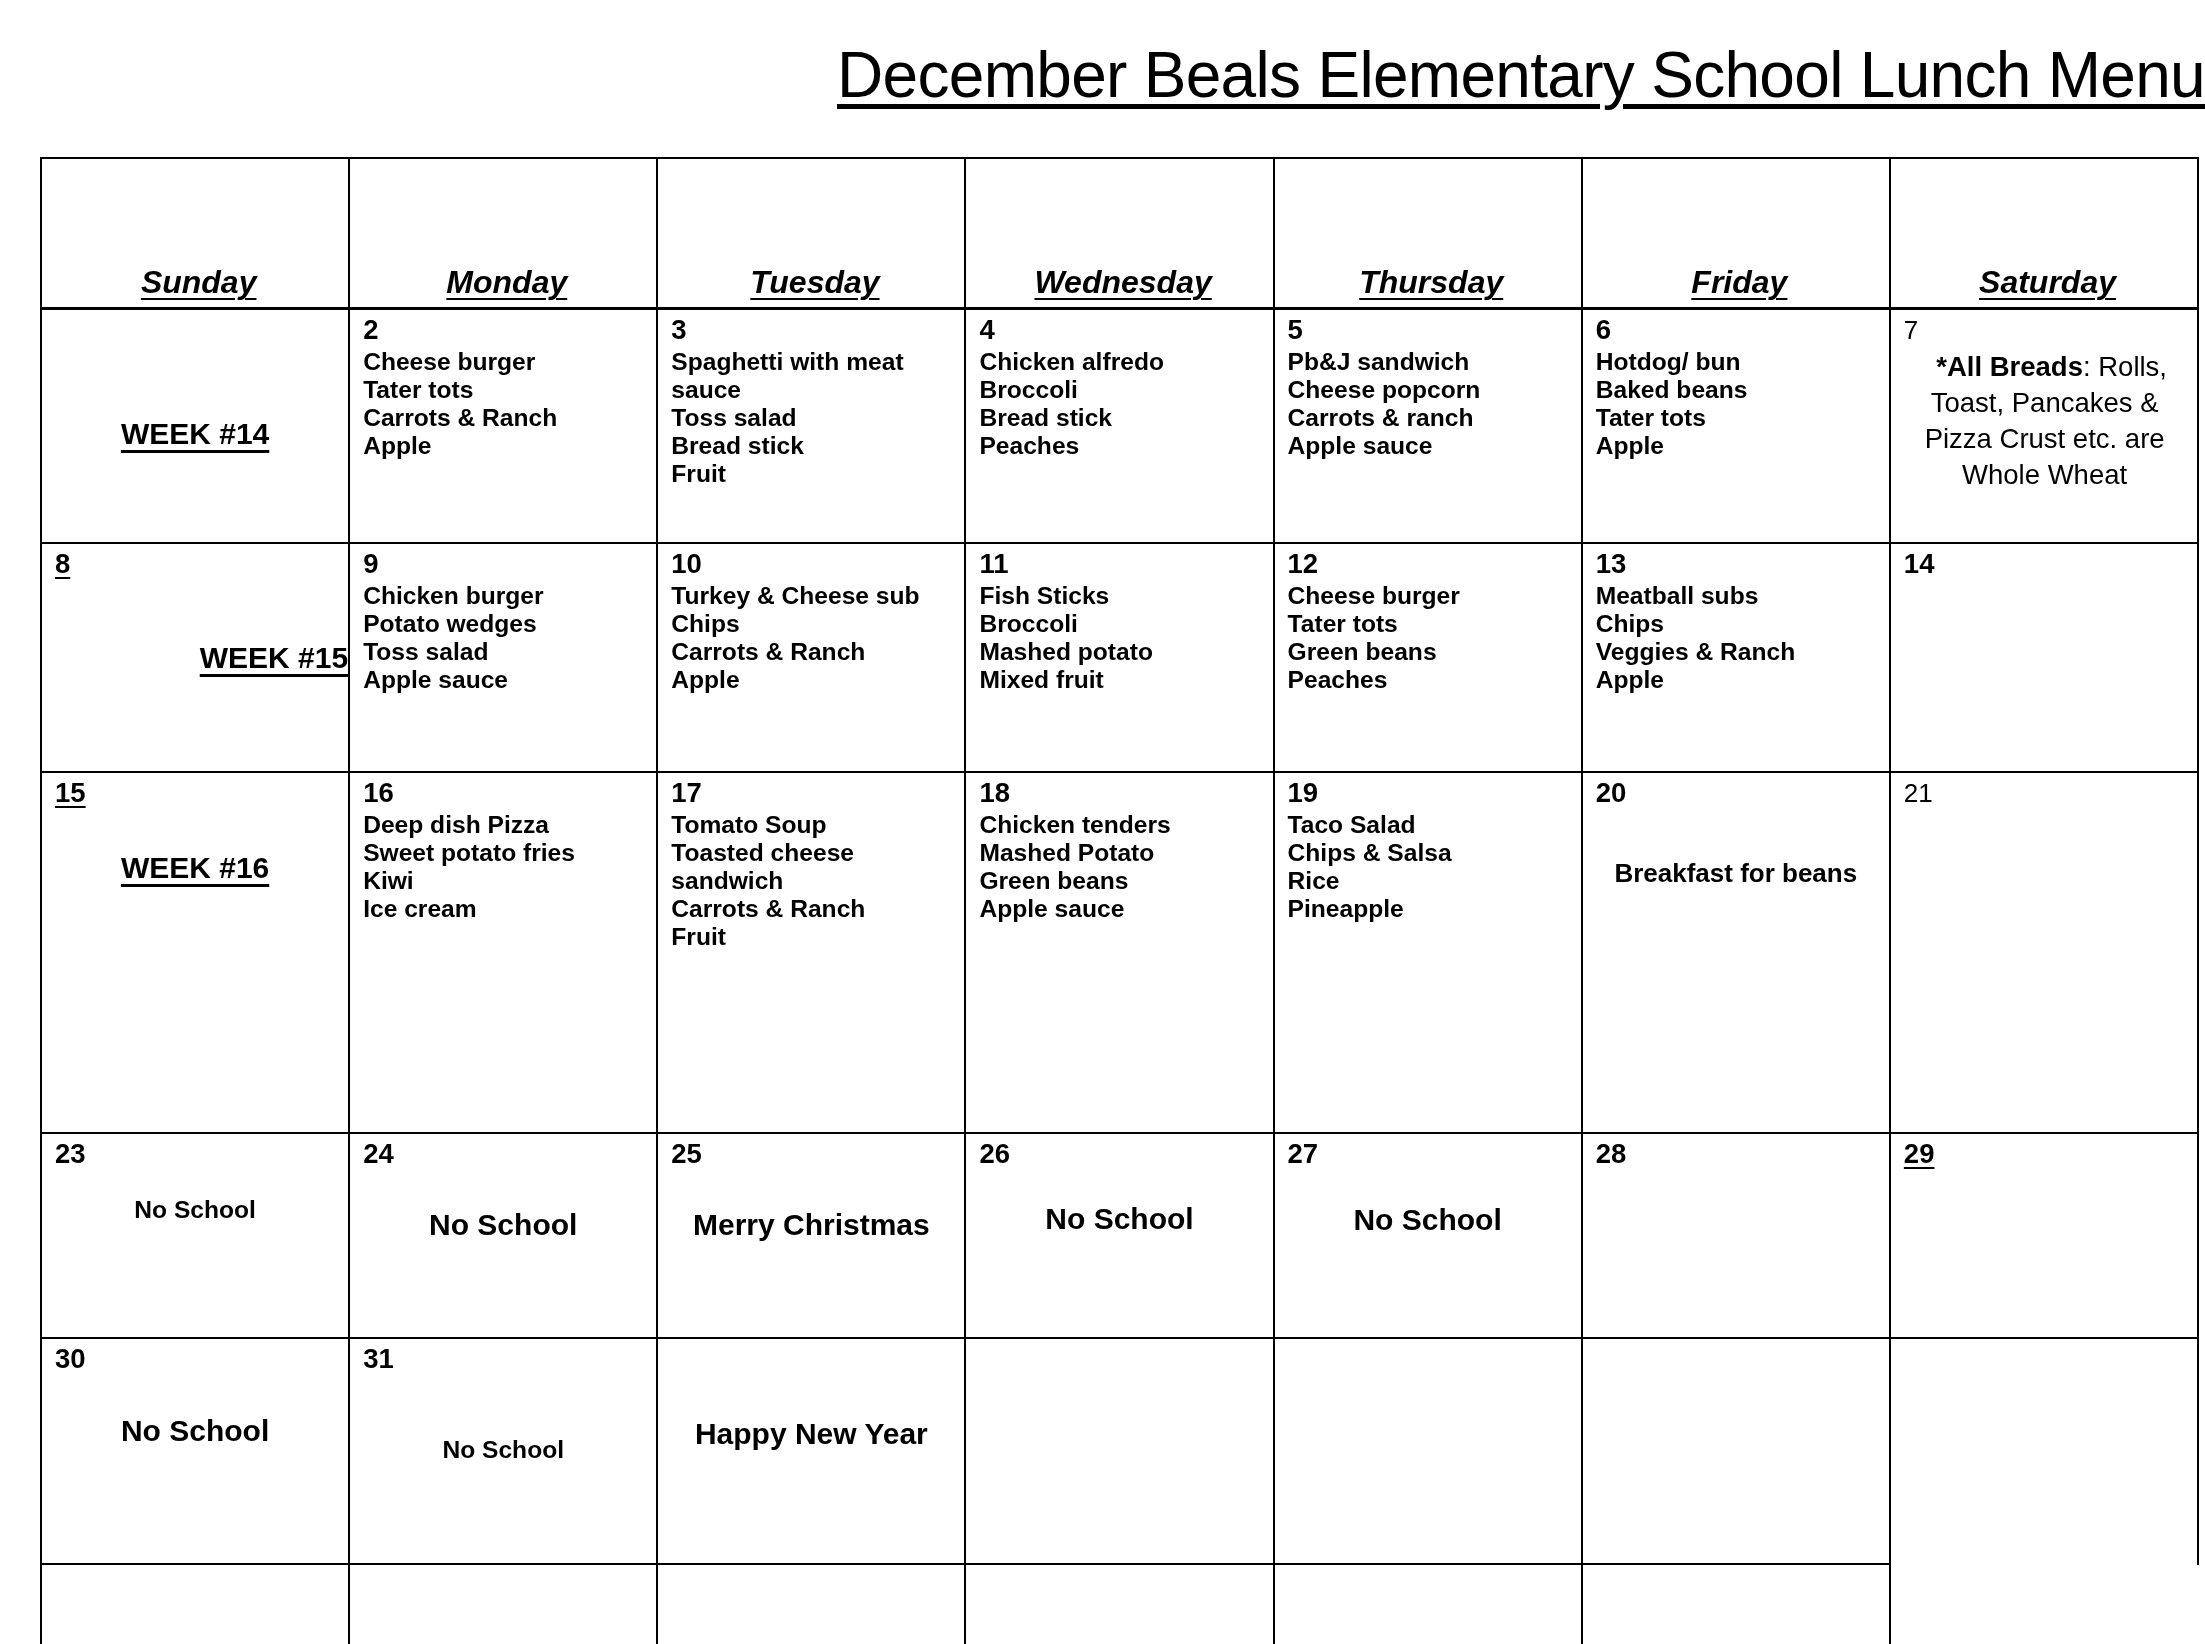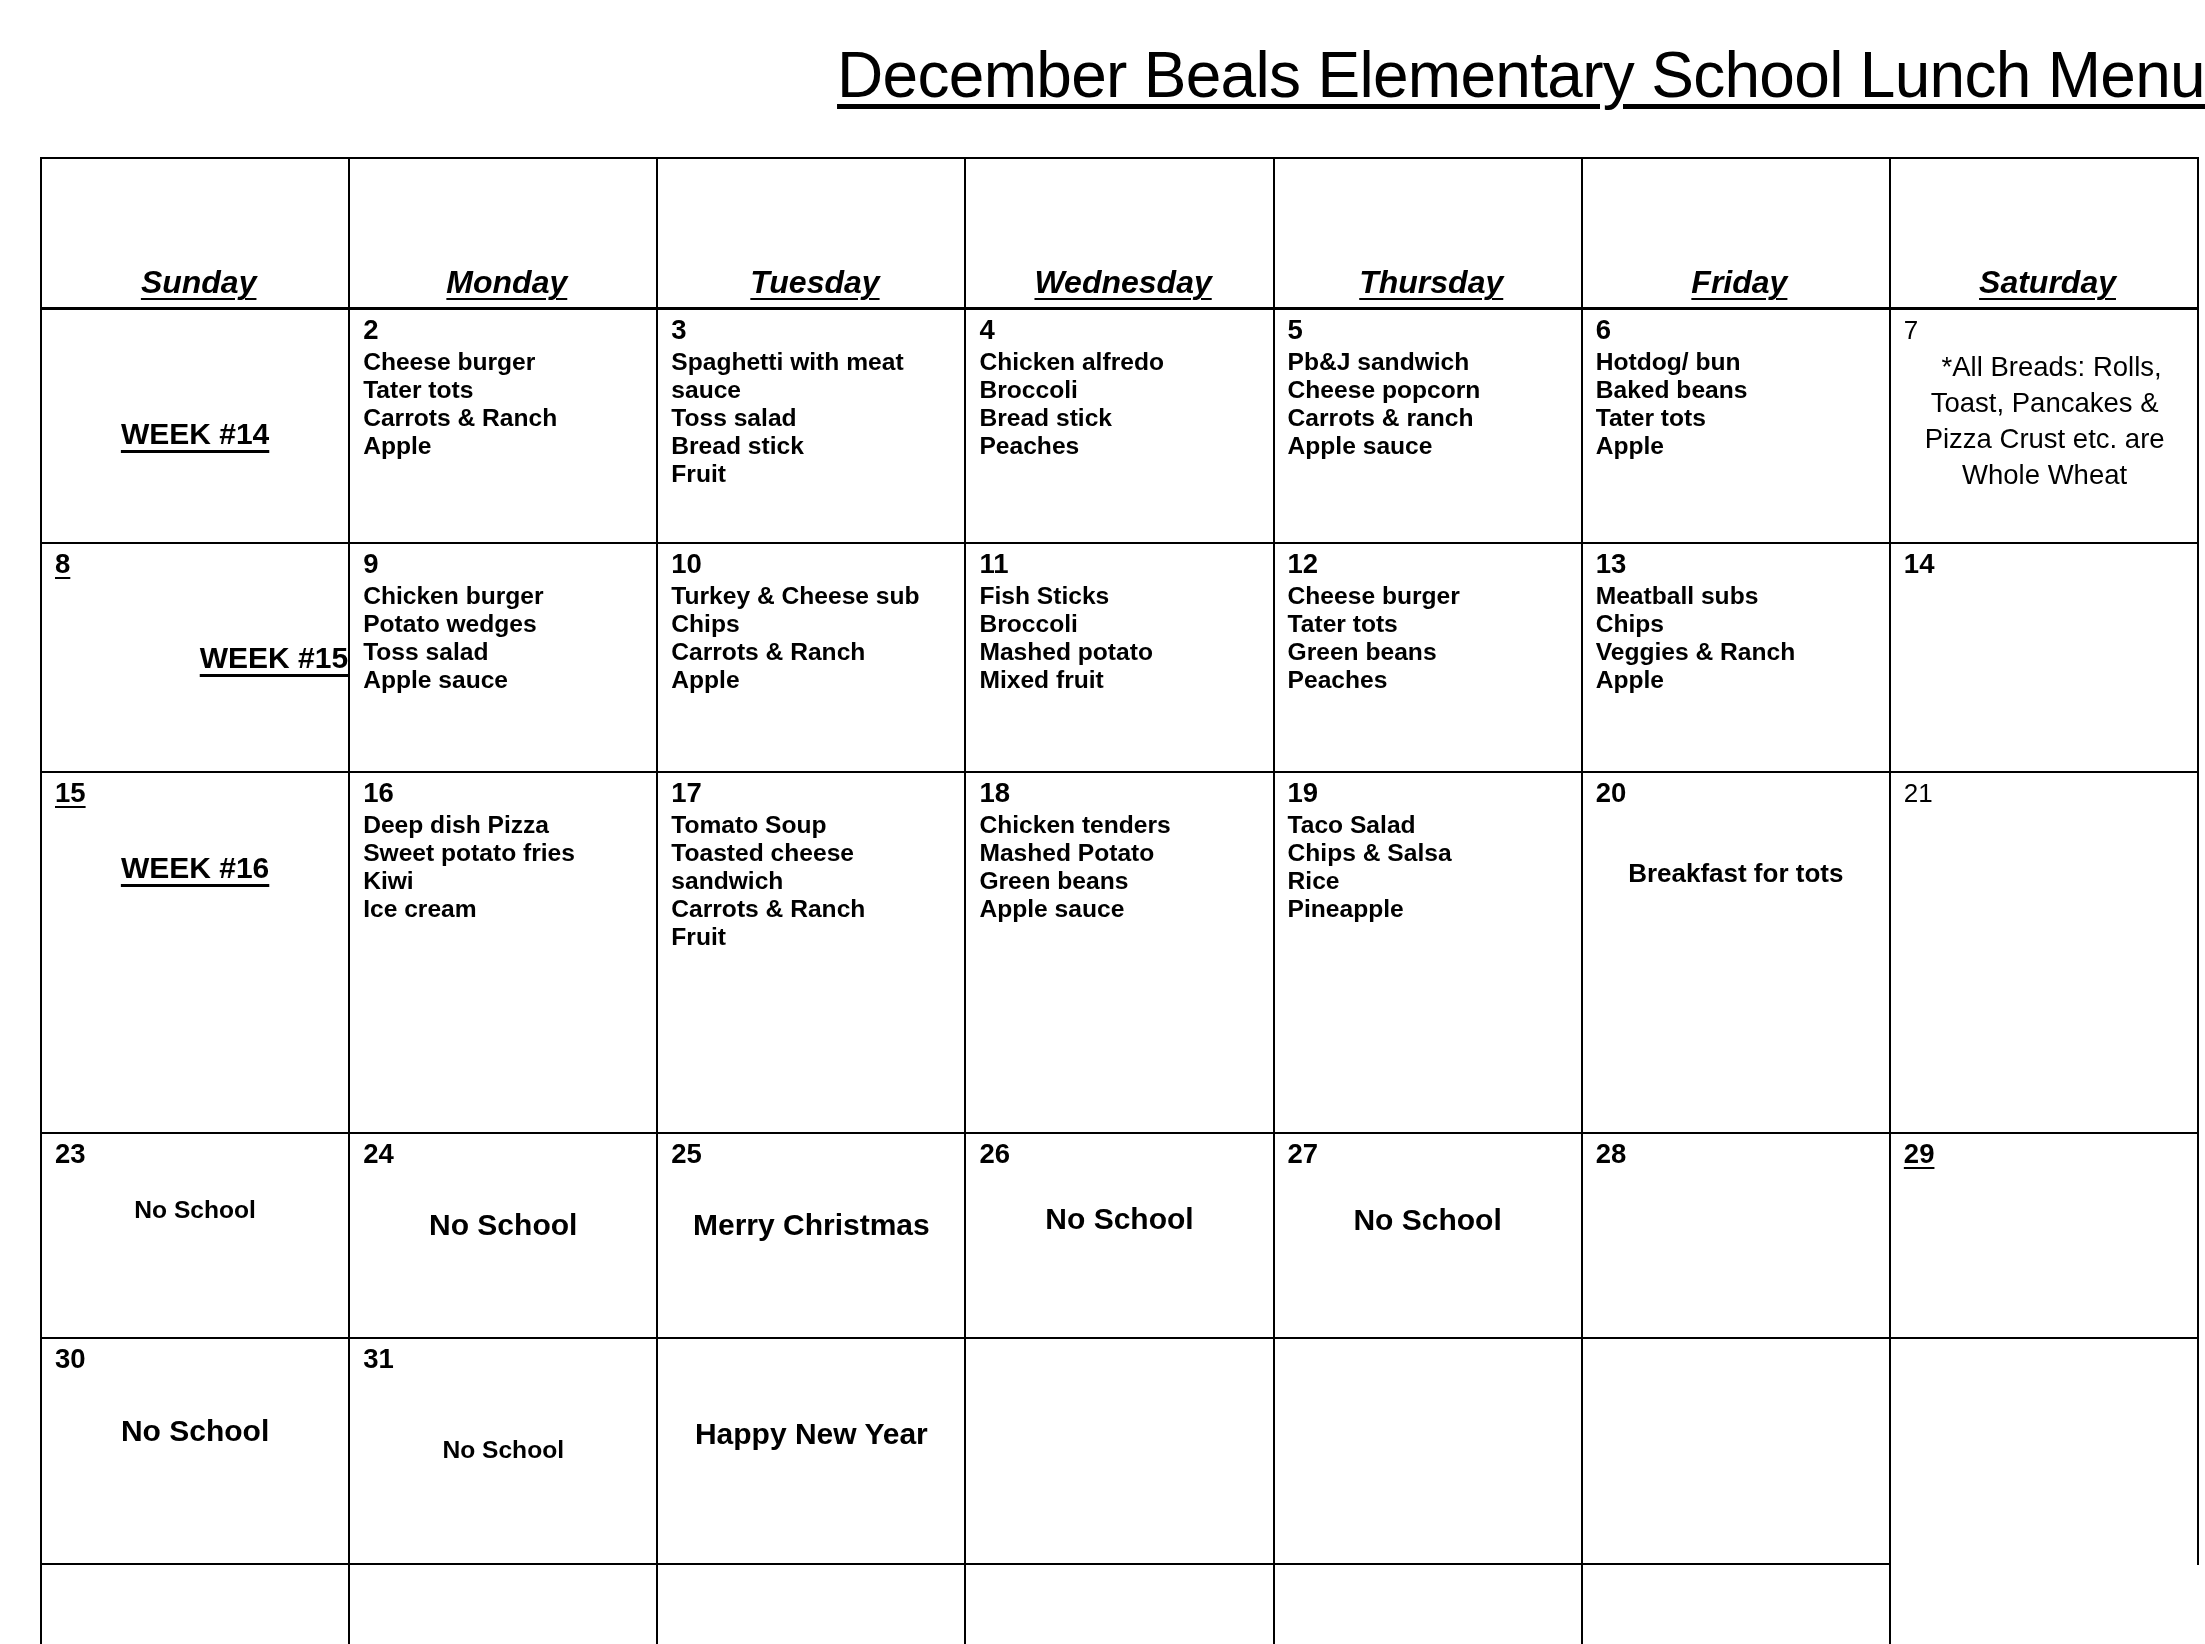--- a/index.html
+++ b/index.html
@@ -28,21 +28,21 @@
   .menu-line{font-size:24.6px;font-weight:700;line-height:28px;white-space:nowrap;}
   .week-label{position:absolute;left:0;right:0;text-align:center;
         font-size:30px;font-weight:700;
         text-decoration:underline;text-decoration-thickness:2.9px;text-underline-offset:5.8px;}
   .note{position:absolute;left:0;right:0;text-align:center;font-weight:700;white-space:nowrap;}
   .note.lg{font-size:30px;}
   .note.md{font-size:26px;}
   .note.sm{font-size:24.6px;}
   .bread-note{margin-top:2.9px;text-align:center;font-size:27.5px;font-weight:400;
         line-height:36px;padding-right:5.8px;}
-  .bread-note .b{font-weight:400;margin-left:14px;}
+  .bread-note .b{font-weight:700;margin-left:14px;}
 </style>
 </head>
 <body>
 
 <div id="page">
   <div id="title">December Beals Elementary School Lunch Menu</div>
   <div id="calendar">
       <div class="cell header-cell">
         <span class="day-header">Sunday</span>
       </div>
@@ -210,21 +210,21 @@
         <span class="day-num">19</span>
         <div class="menu">
           <div class="menu-line">Taco Salad</div>
           <div class="menu-line">Chips &amp; Salsa</div>
           <div class="menu-line">Rice</div>
           <div class="menu-line">Pineapple</div>
         </div>
       </div>
       <div class="cell">
         <span class="day-num">20</span>
-        <div class="note md" style="top: 85px;">Breakfast for tots</div>
+        <div class="note md" style="top: 85px;">Breakfast for beans</div>
       </div>
       <div class="cell">
         <span class="day-num regular">21</span>
       </div>
       <div class="cell">
         <span class="day-num">23</span>
         <div class="note sm" style="top: 62px;">No School</div>
       </div>
       <div class="cell">
         <span class="day-num">24</span>

